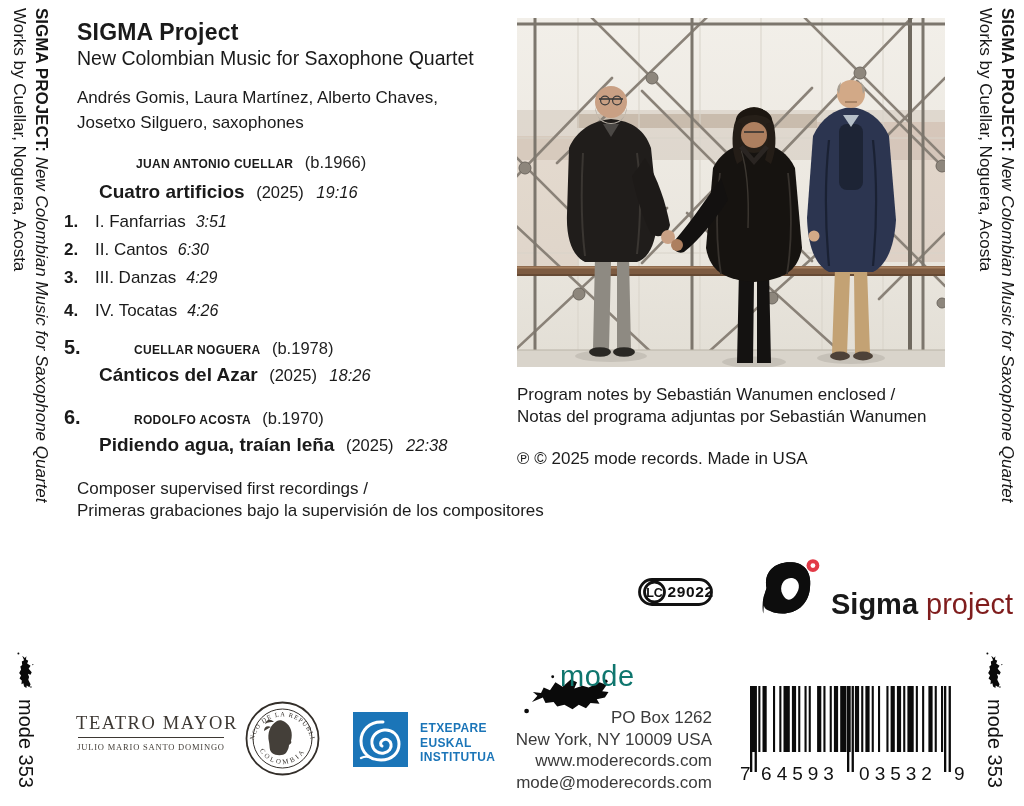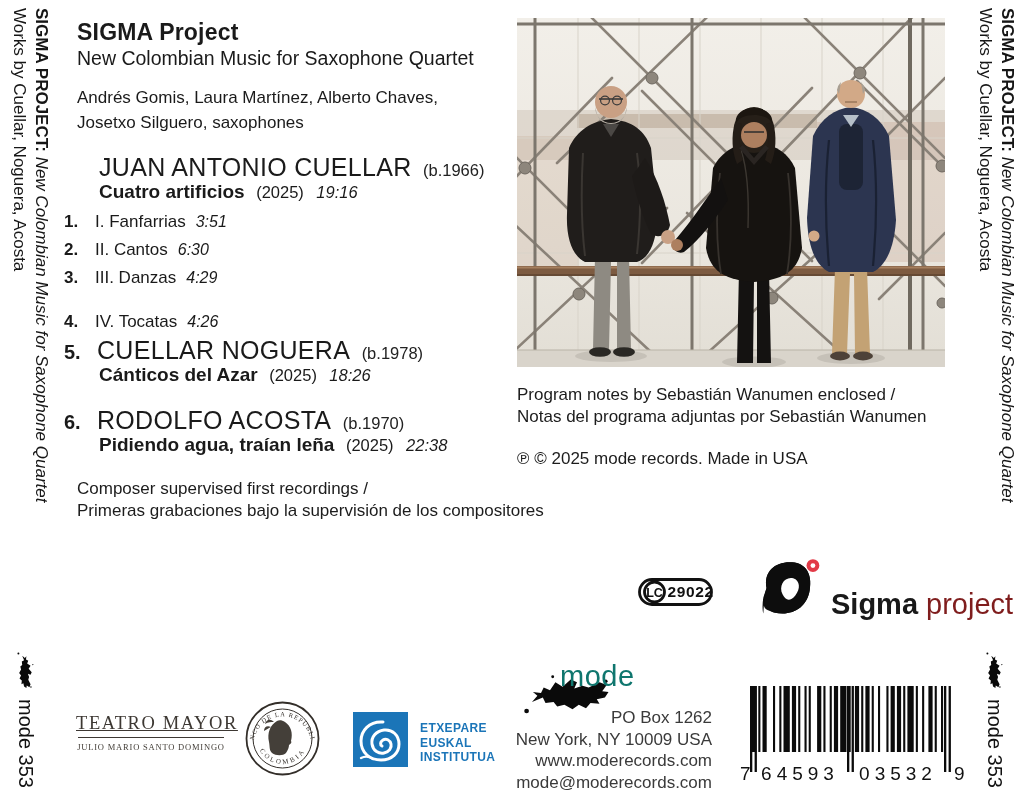--- a/index.html
+++ b/index.html
@@ -14,42 +14,42 @@
               transform-origin:0 0;transform:rotate(90deg);
               font-size:17px;line-height:22px;white-space:nowrap;color:#161616;}
   .spine-cat{position:absolute;top:652px;width:136px;height:42px;
              transform-origin:0 0;transform:rotate(90deg);
              display:flex;align-items:center;gap:9px;font-size:20px;color:#111;}
   
   .title{font-size:23px;font-weight:bold;letter-spacing:.2px;}
   .subtitle{font-size:19.5px;}
   .performers{font-size:17px;line-height:25px;}
   .comp-row{white-space:nowrap;}
-  .comp-name{font-size:25px;font-weight:normal;letter-spacing:.3px;}
+  .comp-name{font-size:12px;font-weight:bold;letter-spacing:.3px;margin-left:37px;}
   .comp-born{font-size:16.5px;color:#222;margin-left:7px;}
   .work-title{font-size:19px;font-weight:bold;text-align:right;}
   .work-year{font-size:16.5px;margin-left:7px;}
   .work-dur{font-size:16.5px;font-style:italic;margin-left:8px;}
   .track{font-size:17px;white-space:nowrap;}
   .track .num{display:inline-block;width:31px;font-weight:bold;}
   .track .dur{font-style:italic;font-size:16px;margin-left:10px;}
   .worknum{display:inline-block;width:33px;font-weight:bold;font-size:20px;}
   .foot-note,.prog-notes{font-size:17px;line-height:22px;color:#1c1c1c;}
   .copyright{font-size:17px;color:#1c1c1c;}
   
   .mode-word{font-size:29px;font-weight:400;letter-spacing:.5px;color:#0f766e;
              text-align:left;width:152px;}
   .mode-addr{font-size:17px;line-height:21.5px;color:#3a3a3a;text-align:right;width:242px;}
   
   .sigma-line{display:flex;align-items:flex-end;gap:8px;}
   .sigma-name{font-size:29px;font-weight:bold;color:#191919;line-height:1;padding-bottom:2px;}
   .sigma-proj{font-size:29px;font-weight:400;color:#7f1d1d;line-height:1;padding-bottom:2px;}
   
   .teatro{width:150px;text-align:center;color:#3d3833;font-family:"Liberation Serif",serif;}
-  .teatro-name{font-size:18.5px;letter-spacing:1.6px;white-space:nowrap;text-decoration:underline;}
+  .teatro-name{font-size:18.5px;letter-spacing:1.6px;white-space:nowrap;}
   .teatro-rule{border-top:1.4px solid #3d3833;margin:3px 2px 4px 2px;}
   .teatro-sub{font-size:8.5px;letter-spacing:.8px;color:#45403a;white-space:nowrap;}
   .etx-box{width:55px;height:55px;background:#1b75b8;}
   .etx-text{font-size:12px;font-weight:bold;line-height:14.5px;letter-spacing:.4px;color:#1b75b8;}
 </style>
 </head>
 <body>
 
 <svg width="0" height="0" style="position:absolute">
   <defs>
@@ -103,21 +103,21 @@
 
 <div class="abs track" style="left:64px;top:212px">
   <span class="num">1.</span><span>I. Fanfarrias</span><span class="dur">3:51</span>
 </div>
 <div class="abs track" style="left:64px;top:240px">
   <span class="num">2.</span><span>II. Cantos</span><span class="dur">6:30</span>
 </div>
 <div class="abs track" style="left:64px;top:268px">
   <span class="num">3.</span><span>III. Danzas</span><span class="dur">4:29</span>
 </div>
-<div class="abs track" style="left:64px;top:312px">
+<div class="abs track" style="left:64px;top:301px">
   <span class="num">4.</span><span>IV. Tocatas</span><span class="dur">4:26</span>
 </div>
 
 <div class="abs comp-row" style="left:64px;top:336px">
   <span class="worknum">5.</span><span class="comp-name">CUELLAR NOGUERA</span>
   <span class="comp-born">(b.1978)</span>
 </div>
 <div class="abs comp-row" style="left:99px;top:364px">
   <span class="work-title">Cánticos del Azar</span>
   <span class="work-year">(2025)</span>

